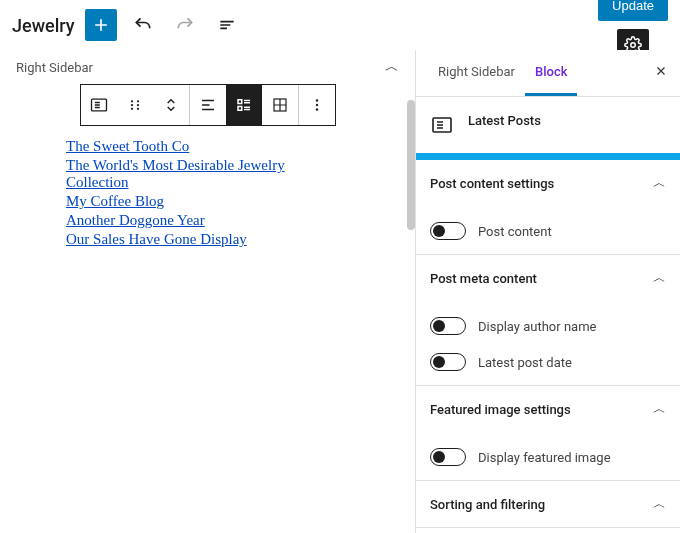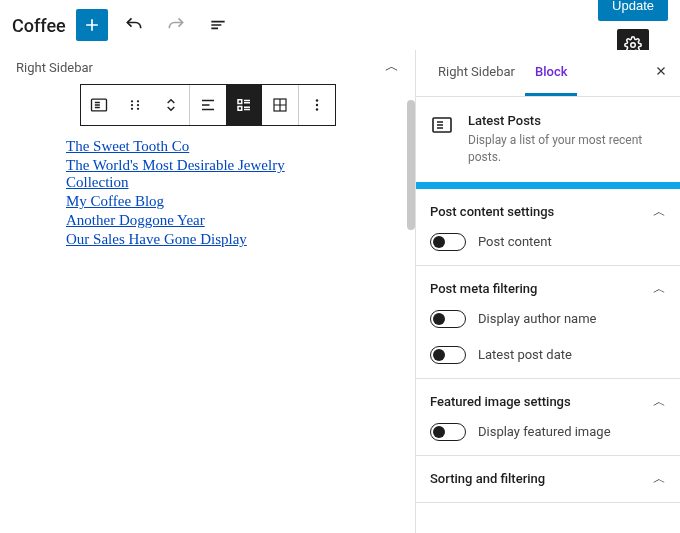--- a/index.html
+++ b/index.html
@@ -37,37 +37,37 @@
 .close-panel { position: absolute; right: 12px; top: 14px; cursor: pointer; color: #333; }
 
 .block-info { display: flex; gap: 14px; padding: 16px 14px; border-bottom: 7px solid #0ea5e9; }
 .block-info-icon { width: 24px; height: 24px; flex-shrink: 0; color: #1e1e1e; }
 .block-info-title { font-weight: 500; font-size: 13px; margin-bottom: 4px; }
 .block-info-desc { font-size: 12px; color: #757575; line-height: 1.4; }
 
 .section { border-bottom: 1px solid #e0e0e0; padding: 14px 14px; }
 .section-header { display: flex; justify-content: space-between; align-items: center; cursor: pointer; }
 .section-title { font-size: 13px; font-weight: 500; }
-.section-body { margin-top: 12px; display: flex; flex-direction: column; gap: 18px; }
+.section-body { margin-top: 30px; display: flex; flex-direction: column; gap: 18px; }
 .row { display: flex; align-items: center; gap: 12px; }
 
 .toggle { width: 36px; height: 18px; border-radius: 9px; border: 1px solid #1e1e1e; background: #fff; position: relative; cursor: pointer; flex-shrink: 0; }
 .toggle::after { content: ""; position: absolute; width: 12px; height: 12px; background: #1e1e1e; border-radius: 50%; top: 2px; left: 2px; }
 .toggle-label { font-size: 13px; color: #444; }
 
 .scrollbar-stub { position: absolute; right: 0; top: 50px; width: 8px; height: 130px; background: #c8c8c8; border-radius: 4px; }
 
 svg { display: block; }
 </style>
 </head>
 <body>
 
 <div class="topbar">
   <div class="topbar-left">
-    <span class="title">Coffee</span>
+    <span class="title">Jewelry</span>
     <button class="icon-btn primary">
       <svg width="20" height="20" viewBox="0 0 24 24" fill="none" stroke="currentColor" stroke-width="2">
           <path d="M12 5v14M5 12h14"></path>
         </svg>
     </button>
     <button class="icon-btn">
       <svg width="20" height="20" viewBox="0 0 24 24" fill="none" stroke="currentColor" stroke-width="2">
           <path d="M9 14l-5-5 5-5"></path>
           <path d="M4 9h10a6 6 0 016 6v1"></path>
         </svg>
@@ -181,40 +181,39 @@
 
     <div class="block-info">
       <div class="block-info-icon">
         <svg width="24" height="24" viewBox="0 0 24 24" fill="none" stroke="currentColor" stroke-width="1.6">
             <rect x="3" y="5" width="18" height="14" rx="1"></rect>
             <path d="M7 9h6M7 12h6M7 15h6"></path>
           </svg>
       </div>
       <div>
         <div class="block-info-title">Latest Posts</div>
-        <div class="block-info-desc">Display a list of your most recent posts.</div>
       </div>
     </div>
 
     <div class="section">
       <div class="section-header">
         <span class="section-title">Post content settings</span>
         <span>︿</span>
       </div>
       <div class="section-body">
         <div class="row">
           <div class="toggle"></div>
           <span class="toggle-label">Post content</span>
         </div>
       </div>
     </div>
 
     <div class="section">
       <div class="section-header">
-        <span class="section-title">Post meta filtering</span>
+        <span class="section-title">Post meta content</span>
         <span>︿</span>
       </div>
       <div class="section-body">
         <div class="row">
           <div class="toggle"></div>
           <span class="toggle-label">Display author name</span>
         </div>
         <div class="row">
           <div class="toggle"></div>
           <span class="toggle-label">Latest post date</span>

